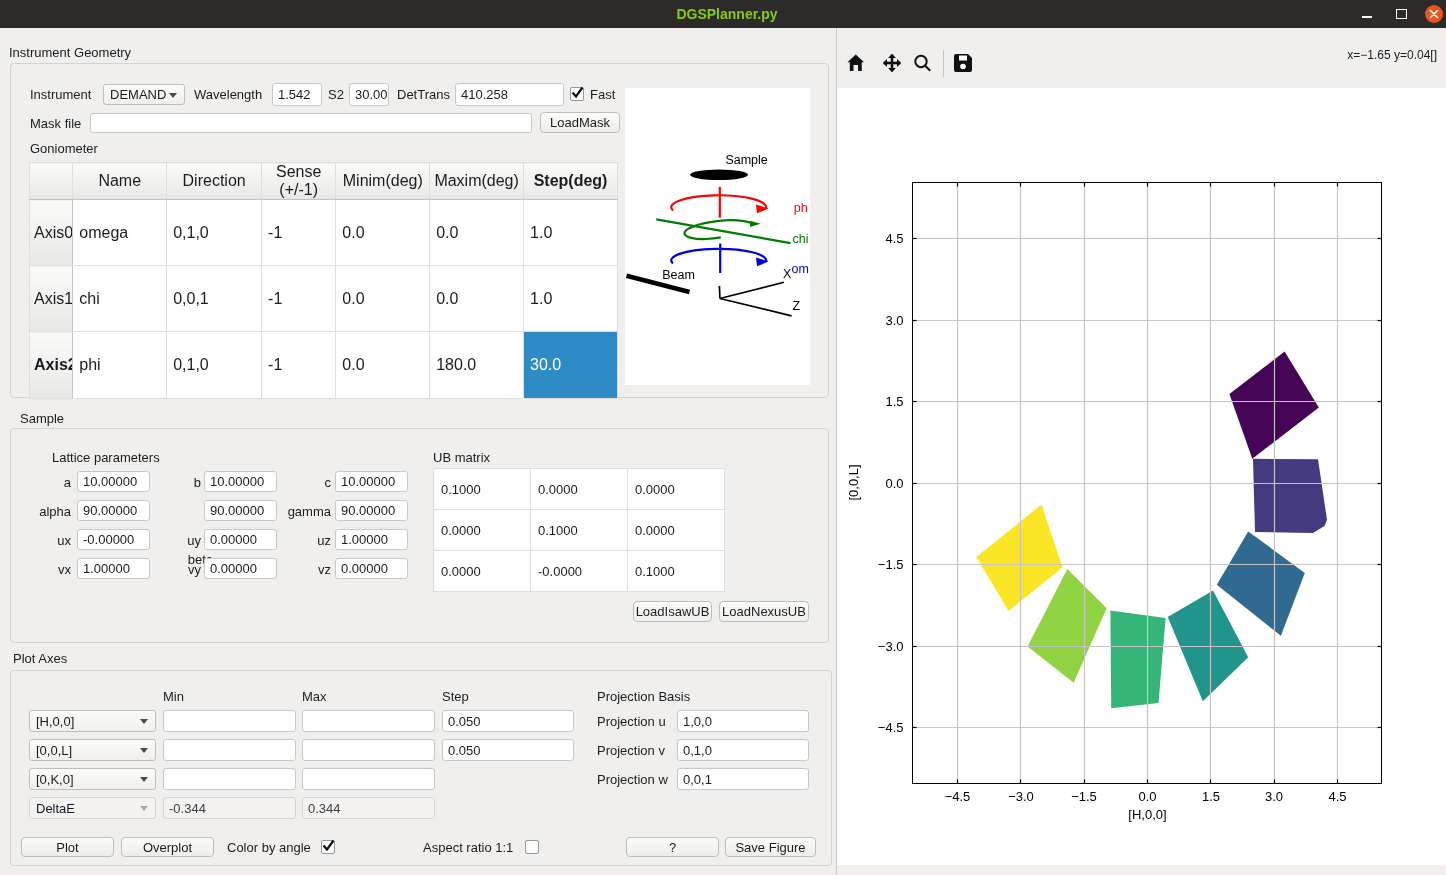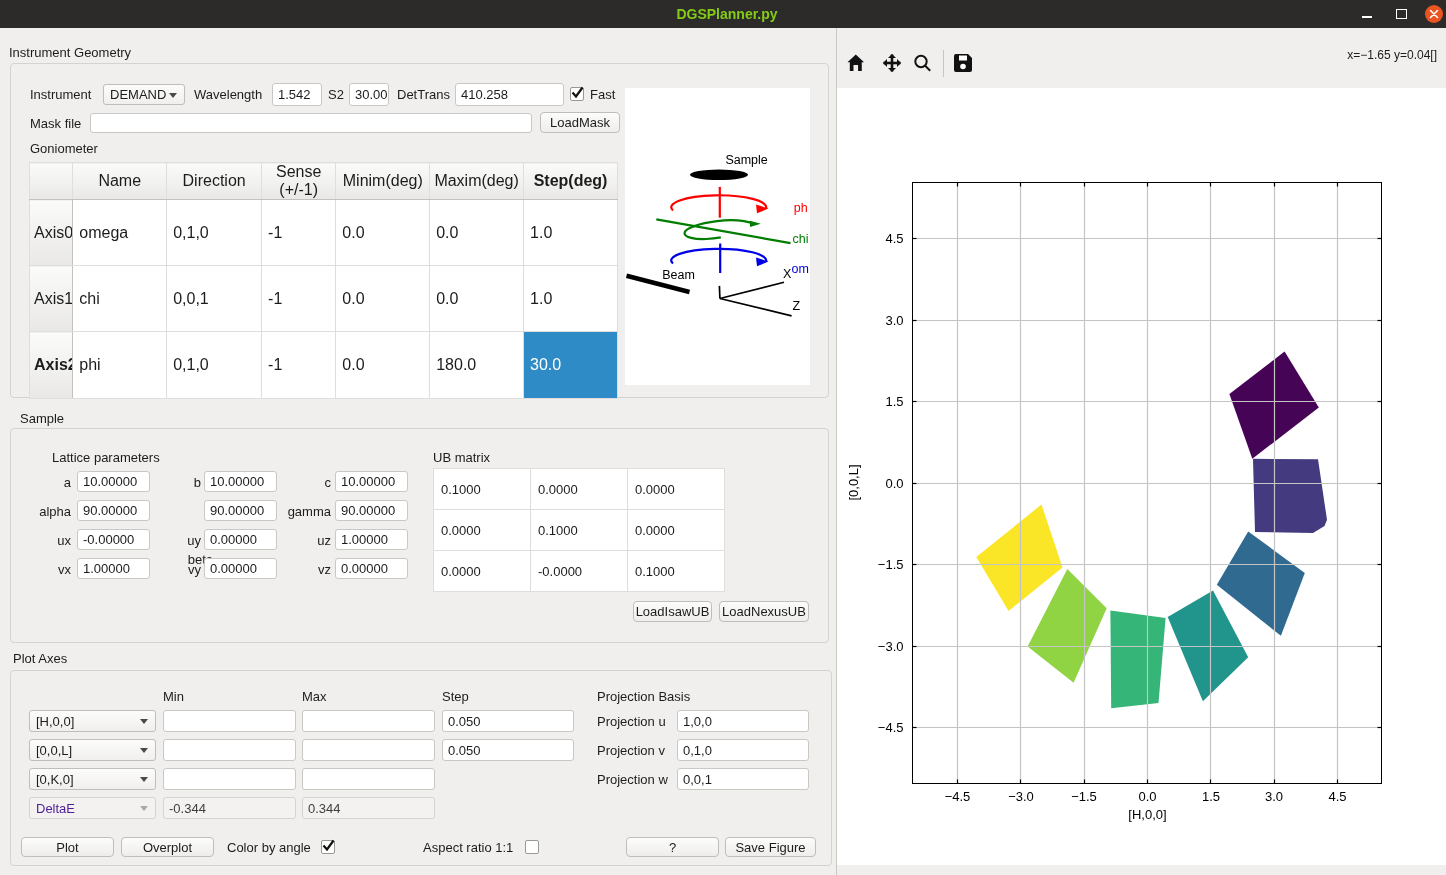--- a/index.html
+++ b/index.html
@@ -208,21 +208,21 @@
 <div class="inp" style="left:442px;top:739px;width:132px;height:22px;">0.050</div>
 <div class="lab" style="left:597px;top:744px;">Projection v</div>
 <div class="inp" style="left:677px;top:739px;width:132px;height:22px;">0,1,0</div>
 
 <div class="cmb" style="left:29px;top:768px;width:127px;height:22px;">[0,K,0]<span class="arr"></span></div>
 <div class="inp" style="left:163px;top:768px;width:133px;height:22px;"></div>
 <div class="inp" style="left:302px;top:768px;width:133px;height:22px;"></div>
 <div class="lab" style="left:597px;top:773px;">Projection w</div>
 <div class="inp" style="left:677px;top:768px;width:132px;height:22px;">0,0,1</div>
 
-<div class="cmb ginp" style="left:29px;top:797px;width:127px;height:22px;color:#4c1d95;">DeltaE<span class="arr" style="border-top-color:#a9a8a5;"></span></div>
+<div class="cmb ginp" style="left:29px;top:797px;width:127px;height:22px;color:#0f172a;">DeltaE<span class="arr" style="border-top-color:#a9a8a5;"></span></div>
 <div class="inp ginp" style="left:163px;top:797px;width:133px;height:22px;">-0.344</div>
 <div class="inp ginp" style="left:302px;top:797px;width:133px;height:22px;">0.344</div>
 
 <div class="btn" style="left:21px;top:837px;width:93px;height:20px;">Plot</div>
 <div class="btn" style="left:121px;top:837px;width:93px;height:20px;">Overplot</div>
 <div class="lab" style="left:227px;top:841px;">Color by angle</div>
 <div class="chk" style="left:321px;top:840px;"></div>
 <svg style="position:absolute;left:320px;top:837px;" width="17" height="17">
       <path d="M3.5 8.5 L7 12.5 L13.5 3.5" stroke="#111" stroke-width="2.2" fill="none"></path>
     </svg>

